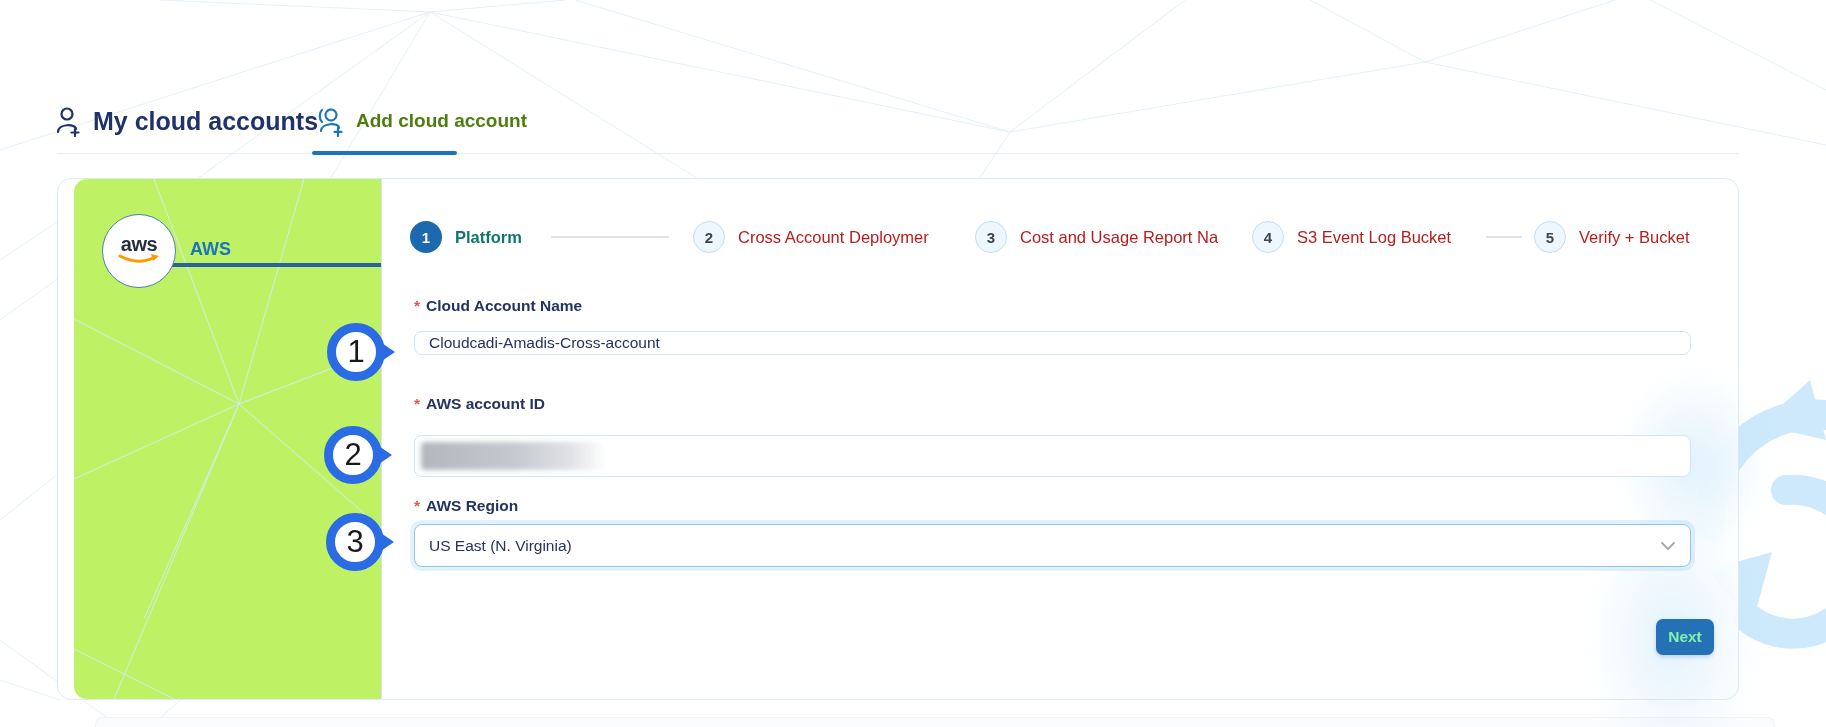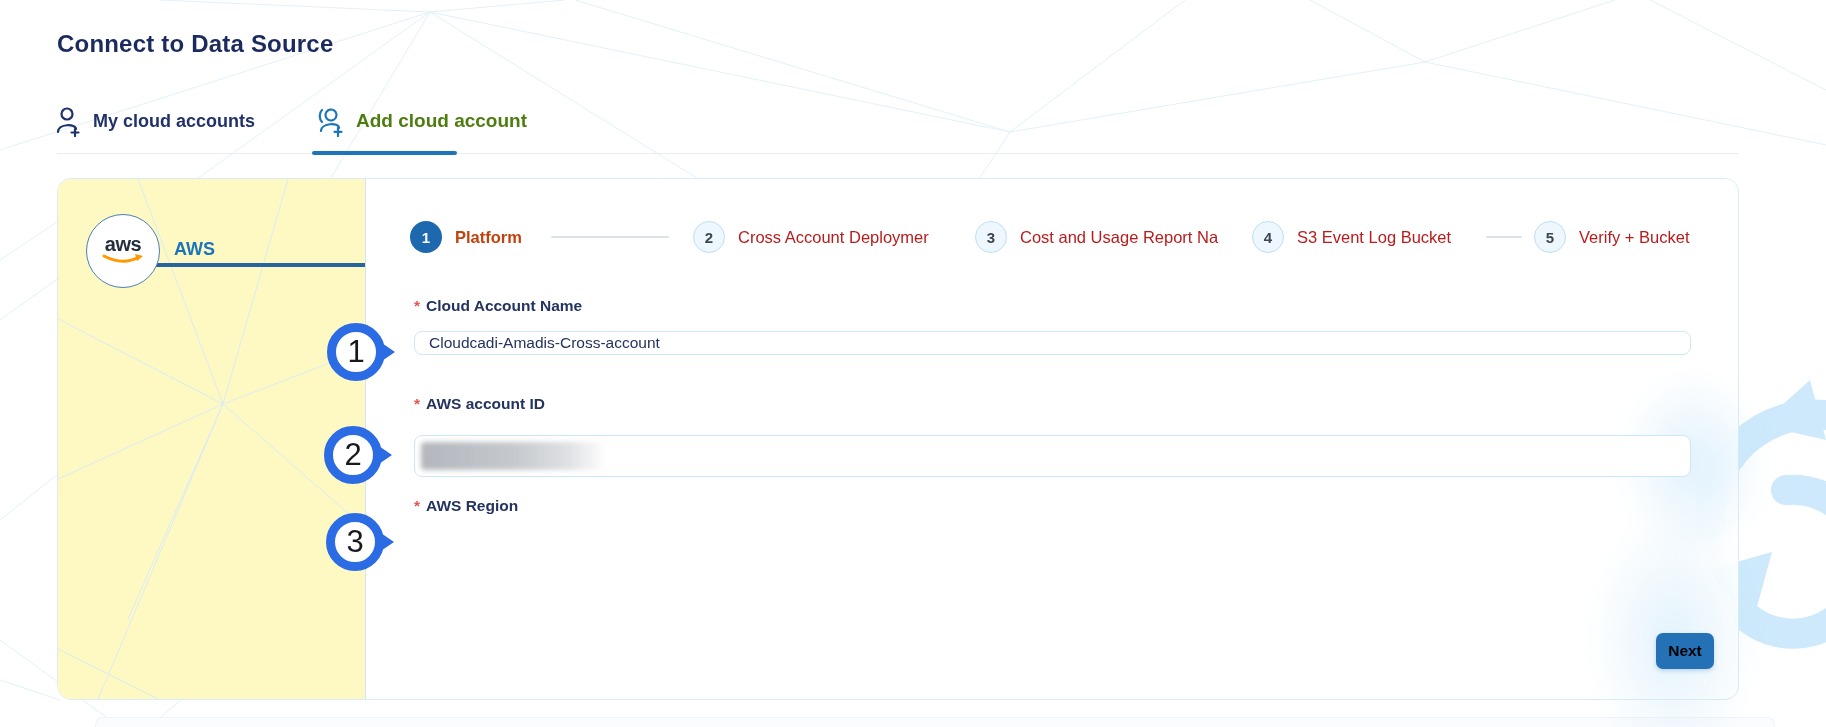--- a/index.html
+++ b/index.html
@@ -17,52 +17,52 @@
   
   .page-title {
     position:absolute; left:57px; top:30px; z-index:3;
     font-size:24px; font-weight:800; color:#1b2b5e; letter-spacing:.2px;
   }
 
   
   .tab { position:absolute; top:100px; height:42px; display:flex; align-items:center; gap:12px; z-index:3; cursor:pointer; }
   .tab-my { left:55px; }
   .tab-add { left:316px; }
-  .tab-label-my { font-size:18px; font-weight:600; color:#203269; }
+  .tab-label-my { font-size:25px; font-weight:600; color:#203269; }
   .tab-label-add { font-size:19px; font-weight:700; color:#4d7c0f; }
   .tab-underline { position:absolute; left:312px; top:151px; width:145px; height:4px; background:#1c75bc; border-radius:2px; z-index:4; }
   .tab-separator { position:absolute; left:57px; top:153px; width:1682px; height:1px; background:#e6eef4; z-index:2; }
 
   
   .panel {
     position:absolute; left:57px; top:178px; width:1682px; height:522px; z-index:2;
     background:rgba(255,255,255,.92); border:1px solid #d9ecf7; border-radius:14px;
   }
   .provider-sidebar {
-    position:absolute; left:0; top:0; width:308px; height:520px;
-    background:#fef9c3; border-right:1px solid #cfe7f5; border-radius:13px 0 0 13px; overflow:hidden;
+    position:absolute; left:16px; top:0; width:308px; height:520px;
+    background:#bef264; border-right:1px solid #cfe7f5; border-radius:13px 0 0 13px; overflow:hidden;
   }
   .aws-underline { position:absolute; left:93px; top:84px; width:215px; height:4px; background:#27639e; }
   .aws-logo-circle {
     position:absolute; left:28px; top:35px; width:74px; height:74px; border-radius:50%;
     background:#ffffff; border:1.5px solid #4a7fb5; display:flex; flex-direction:column;
     align-items:center; justify-content:center; cursor:pointer;
   }
   .aws-word { font-size:20px; font-weight:700; color:#232f3e; letter-spacing:-.5px; line-height:18px; }
   .provider-name { position:absolute; left:116px; top:60px; font-size:18px; font-weight:700; color:#1c75bc; }
 
   
   .step { position:absolute; top:42px; height:32px; display:flex; align-items:center; gap:13px; white-space:nowrap; }
   .step-circle {
     width:32px; height:32px; border-radius:50%; display:flex; align-items:center; justify-content:center;
     font-size:15px;
   }
   .step-circle.active { background:#1e68b0; color:#ffffff; font-weight:700; border:none; }
   .step-circle.pending { background:#eef7fd; border:1px solid #bfe0f4; color:#3d454e; font-weight:600; }
-  .step-label-active { font-size:16.5px; font-weight:600; color:#c2410c; }
+  .step-label-active { font-size:16.5px; font-weight:600; color:#0f766e; }
   .step-label-pending { font-size:16.5px; font-weight:400; color:#b91c1c; }
   .s1 { left:352px; } .s2 { left:635px; } .s3 { left:917px; } .s4 { left:1194px; } .s5 { left:1476px; }
   .connector { position:absolute; top:57px; height:2px; background:#dde2e8; border-radius:1px; }
   .conn1 { left:493px; width:118px; }
   .conn2 { left:1428px; width:36px; }
 
   
   .field-label { position:absolute; left:356px; display:flex; gap:6px; align-items:baseline;
     font-size:15.5px; font-weight:600; color:#24335f; }
   .req { color:#e4564e; font-weight:700; }
@@ -84,22 +84,22 @@
 
   .select-box {
     position:absolute; left:356px; top:345px; width:1277px; height:43px;
     border:1.5px solid #8ec7eb; border-radius:8px; background:#ffffff;
     box-shadow:0 0 0 4px rgba(151,206,240,.28);
     display:flex; align-items:center; justify-content:space-between; padding:0 14px;
     font-size:15.5px; color:#24335f; cursor:pointer;
   }
 
   .next-btn {
-    position:absolute; left:1598px; top:454px; width:58px; height:36px;
-    background:#2471b6; color:#000000; border:none; border-radius:7px;
+    position:absolute; left:1598px; top:440px; width:58px; height:36px;
+    background:#2471b6; color:#86efac; border:none; border-radius:7px;
     font-family:"Liberation Sans",sans-serif; font-size:15.5px; font-weight:700; cursor:pointer;
     box-shadow:0 2px 4px rgba(36,113,182,.25);
   }
 
   
   .blob { position:absolute; border-radius:50%; filter:blur(9px); z-index:0; pointer-events:none; }
   .blob1 { left:1560px; top:190px; width:150px; height:190px; background:radial-gradient(closest-side,rgba(199,230,250,.55),rgba(199,230,250,0)); }
   .blob2 { left:1530px; top:330px; width:170px; height:260px; background:radial-gradient(closest-side,rgba(199,230,250,.5),rgba(199,230,250,0)); }
 
   
@@ -153,21 +153,20 @@
 
   <svg class="watermark" width="136" height="390" viewBox="0 0 136 390">
     <g fill="none" stroke="#cde9fb" stroke-width="30" stroke-linecap="round">
       <path d="M20,205 A105,105 0 0 1 136,95"></path>
       <path d="M58,298 A72,72 0 1 0 96,170"></path>
     </g>
     <path d="M18,250 L82,232 L62,305 Z" fill="#cde9fb"></path>
     <path d="M120,60 L136,120 L70,105 Z" fill="#cde9fb"></path>
   </svg>
 
-  <h1 class="page-title">Connect to Data Source</h1>
 
   <div class="tab tab-my">
     <svg width="26" height="32" viewBox="0 0 26 32">
       <g fill="none" stroke="#203269" stroke-width="2.2" stroke-linecap="round">
         <circle cx="12" cy="9" r="5.5"></circle>
         <path d="M3,27 C3,18.5 21,18.5 21,24"></path>
         <path d="M20,24 L20,31"></path>
           <path d="M16.5,27.5 L23.5,27.5"></path>
       </g>
     </svg>
@@ -250,20 +249,26 @@
       <span class="req">*</span>
       <span>AWS account ID</span>
     </div>
     <input class="text-input in2" type="text" readonly="" value="" style="">
     <div class="redacted"></div>
 
     <div class="field-label lab3">
       <span class="req">*</span>
       <span>AWS Region</span>
     </div>
+    <div class="select-box">
+      <span>US East (N. Virginia)</span>
+      <svg width="16" height="10" viewBox="0 0 16 10">
+        <polyline points="2,2 8,8 14,2" fill="none" stroke="#9fa6ae" stroke-width="1.8" stroke-linecap="round"></polyline>
+      </svg>
+    </div>
 
     <button class="next-btn">Next</button>
   </div>
 
   <div class="marker m1">1</div>
   <div class="marker m2">2</div>
   <div class="marker m3">3</div>
 
   <div class="bottom-card"></div>
 </div>

